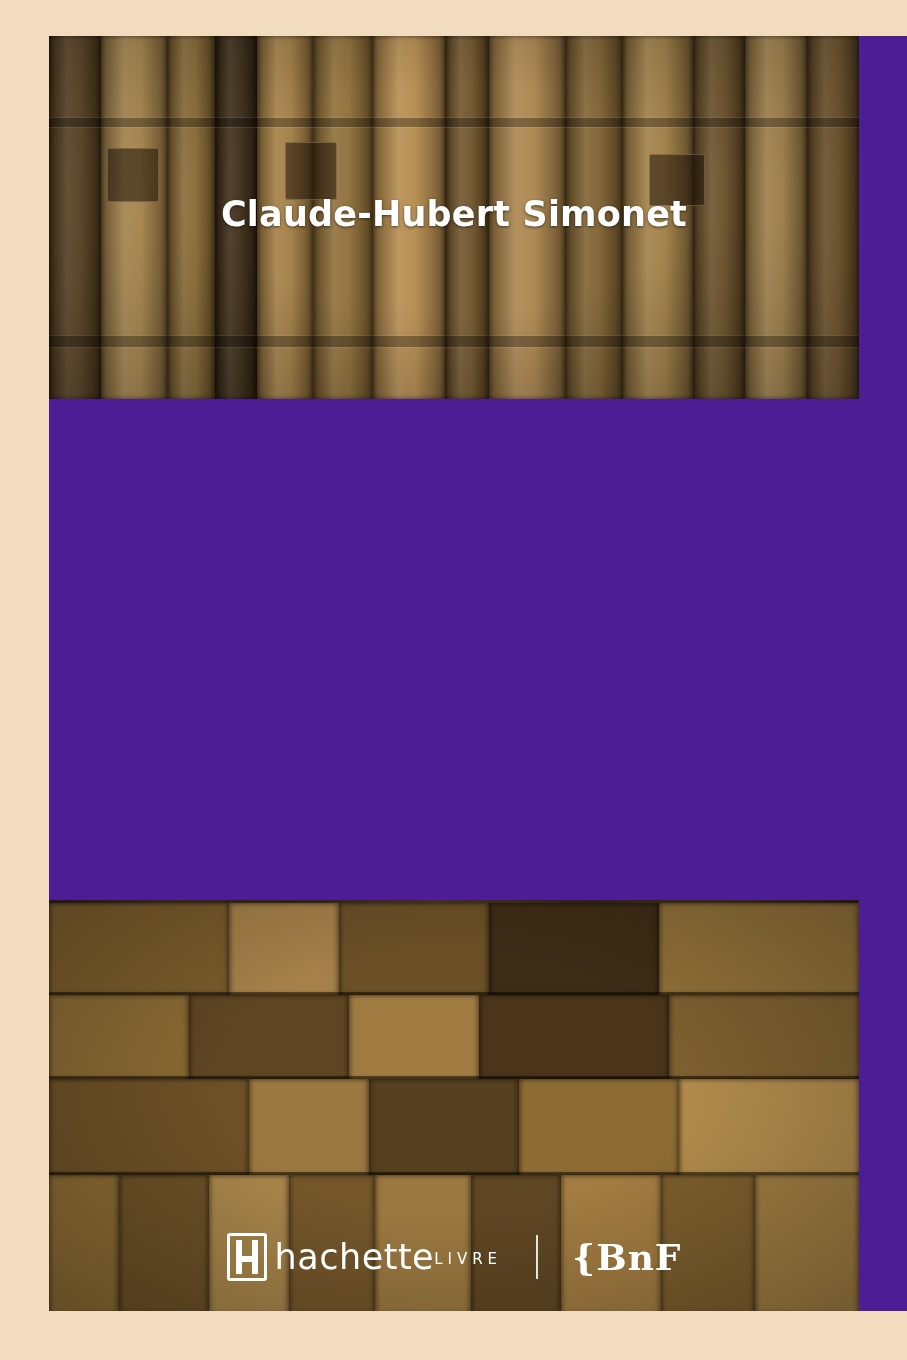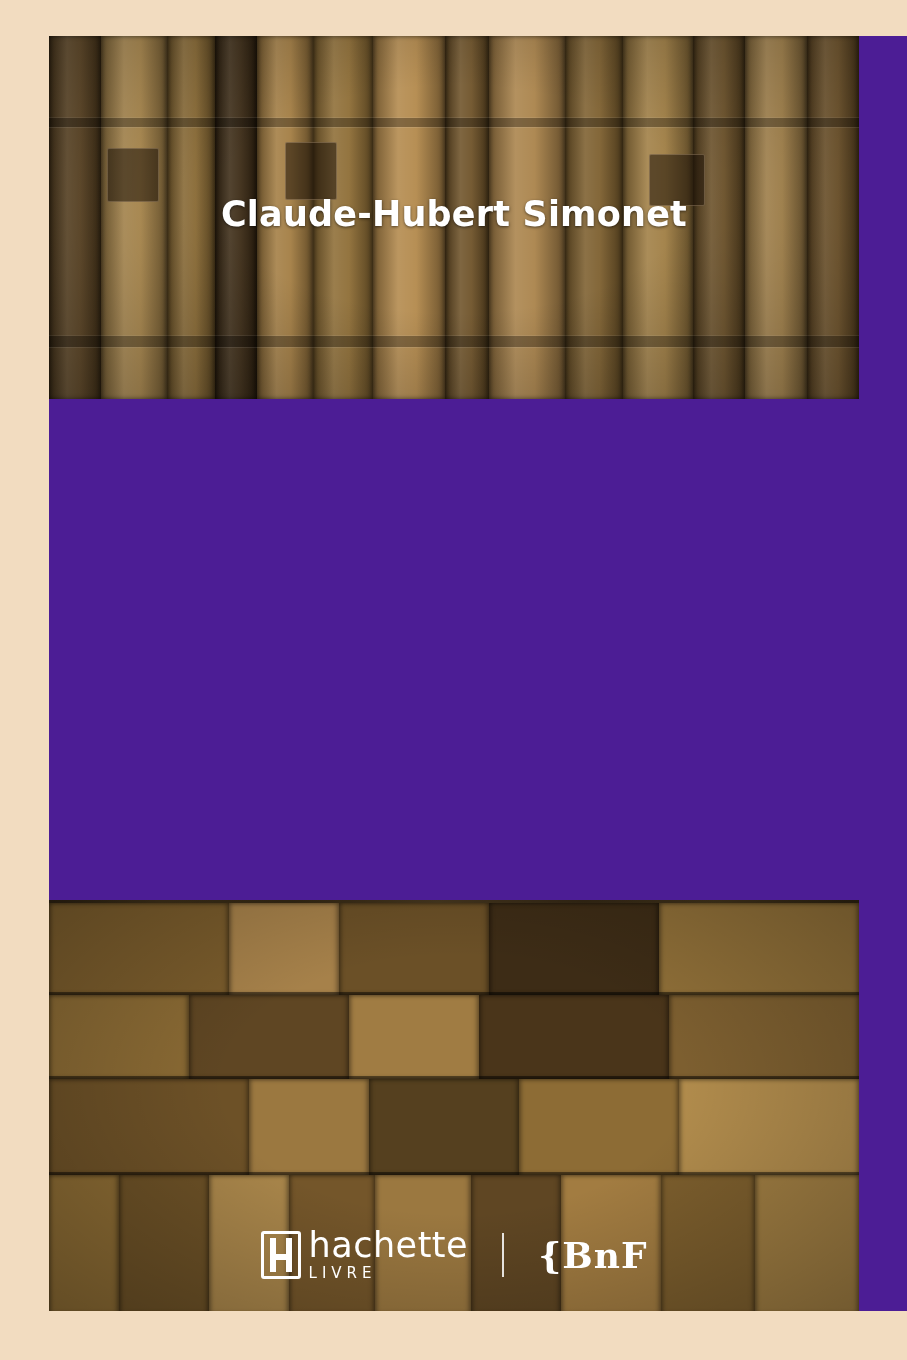--- a/index.html
+++ b/index.html
@@ -202,35 +202,34 @@
   .hachette-bar {
     position: absolute;
     left: 6px;
     right: 6px;
     top: 20px;
     height: 6px;
     background: #ffffff;
   }
   .hachette-text {
     display: flex;
-    flex-direction: column;
     line-height: 1;
   }
   .hachette-name {
     color: #ffffff;
     font-family: "DejaVu Sans", sans-serif;
     font-size: 35px;
     letter-spacing: 0.5px;
   }
   .hachette-sub {
     color: #ffffff;
     font-family: "DejaVu Sans", sans-serif;
     font-size: 15px;
     letter-spacing: 5px;
-    margin-top: 3px;
+    margin-top: 12px;
   }
   .divider {
     width: 2px;
     height: 44px;
     background: rgba(255,255,255,0.85);
   }
   .bnf {
     color: #ffffff;
     font-family: "DejaVu Serif", serif;
     font-size: 36px;

